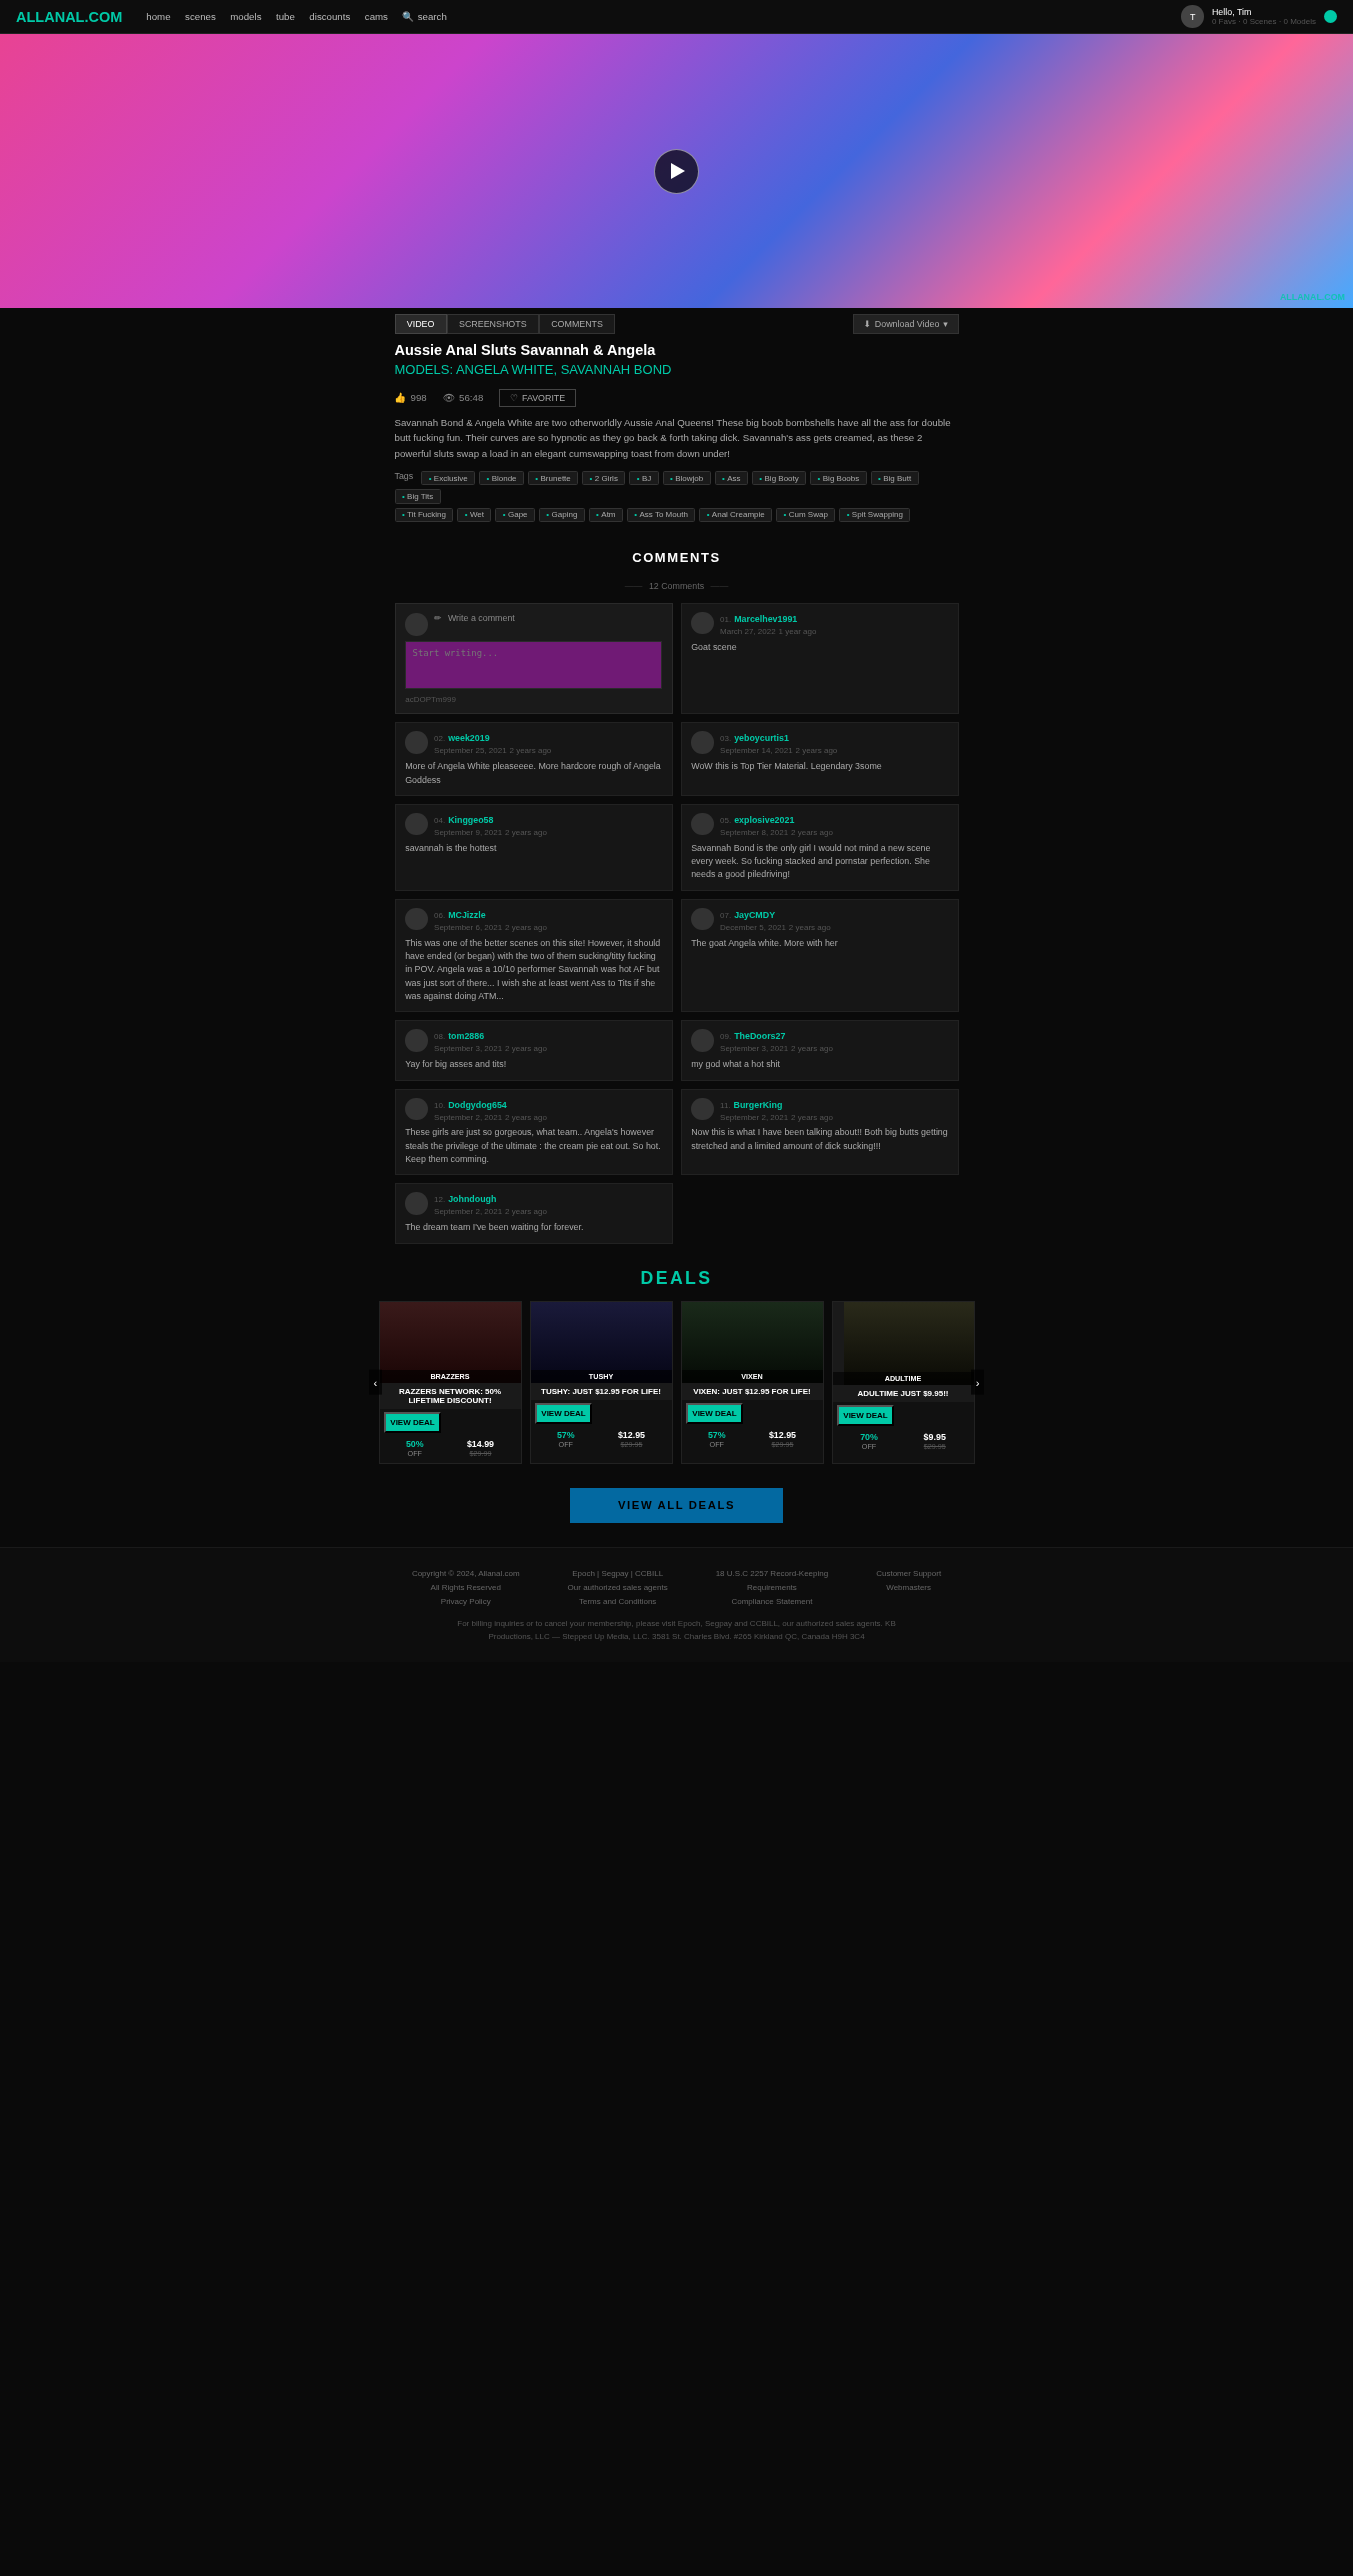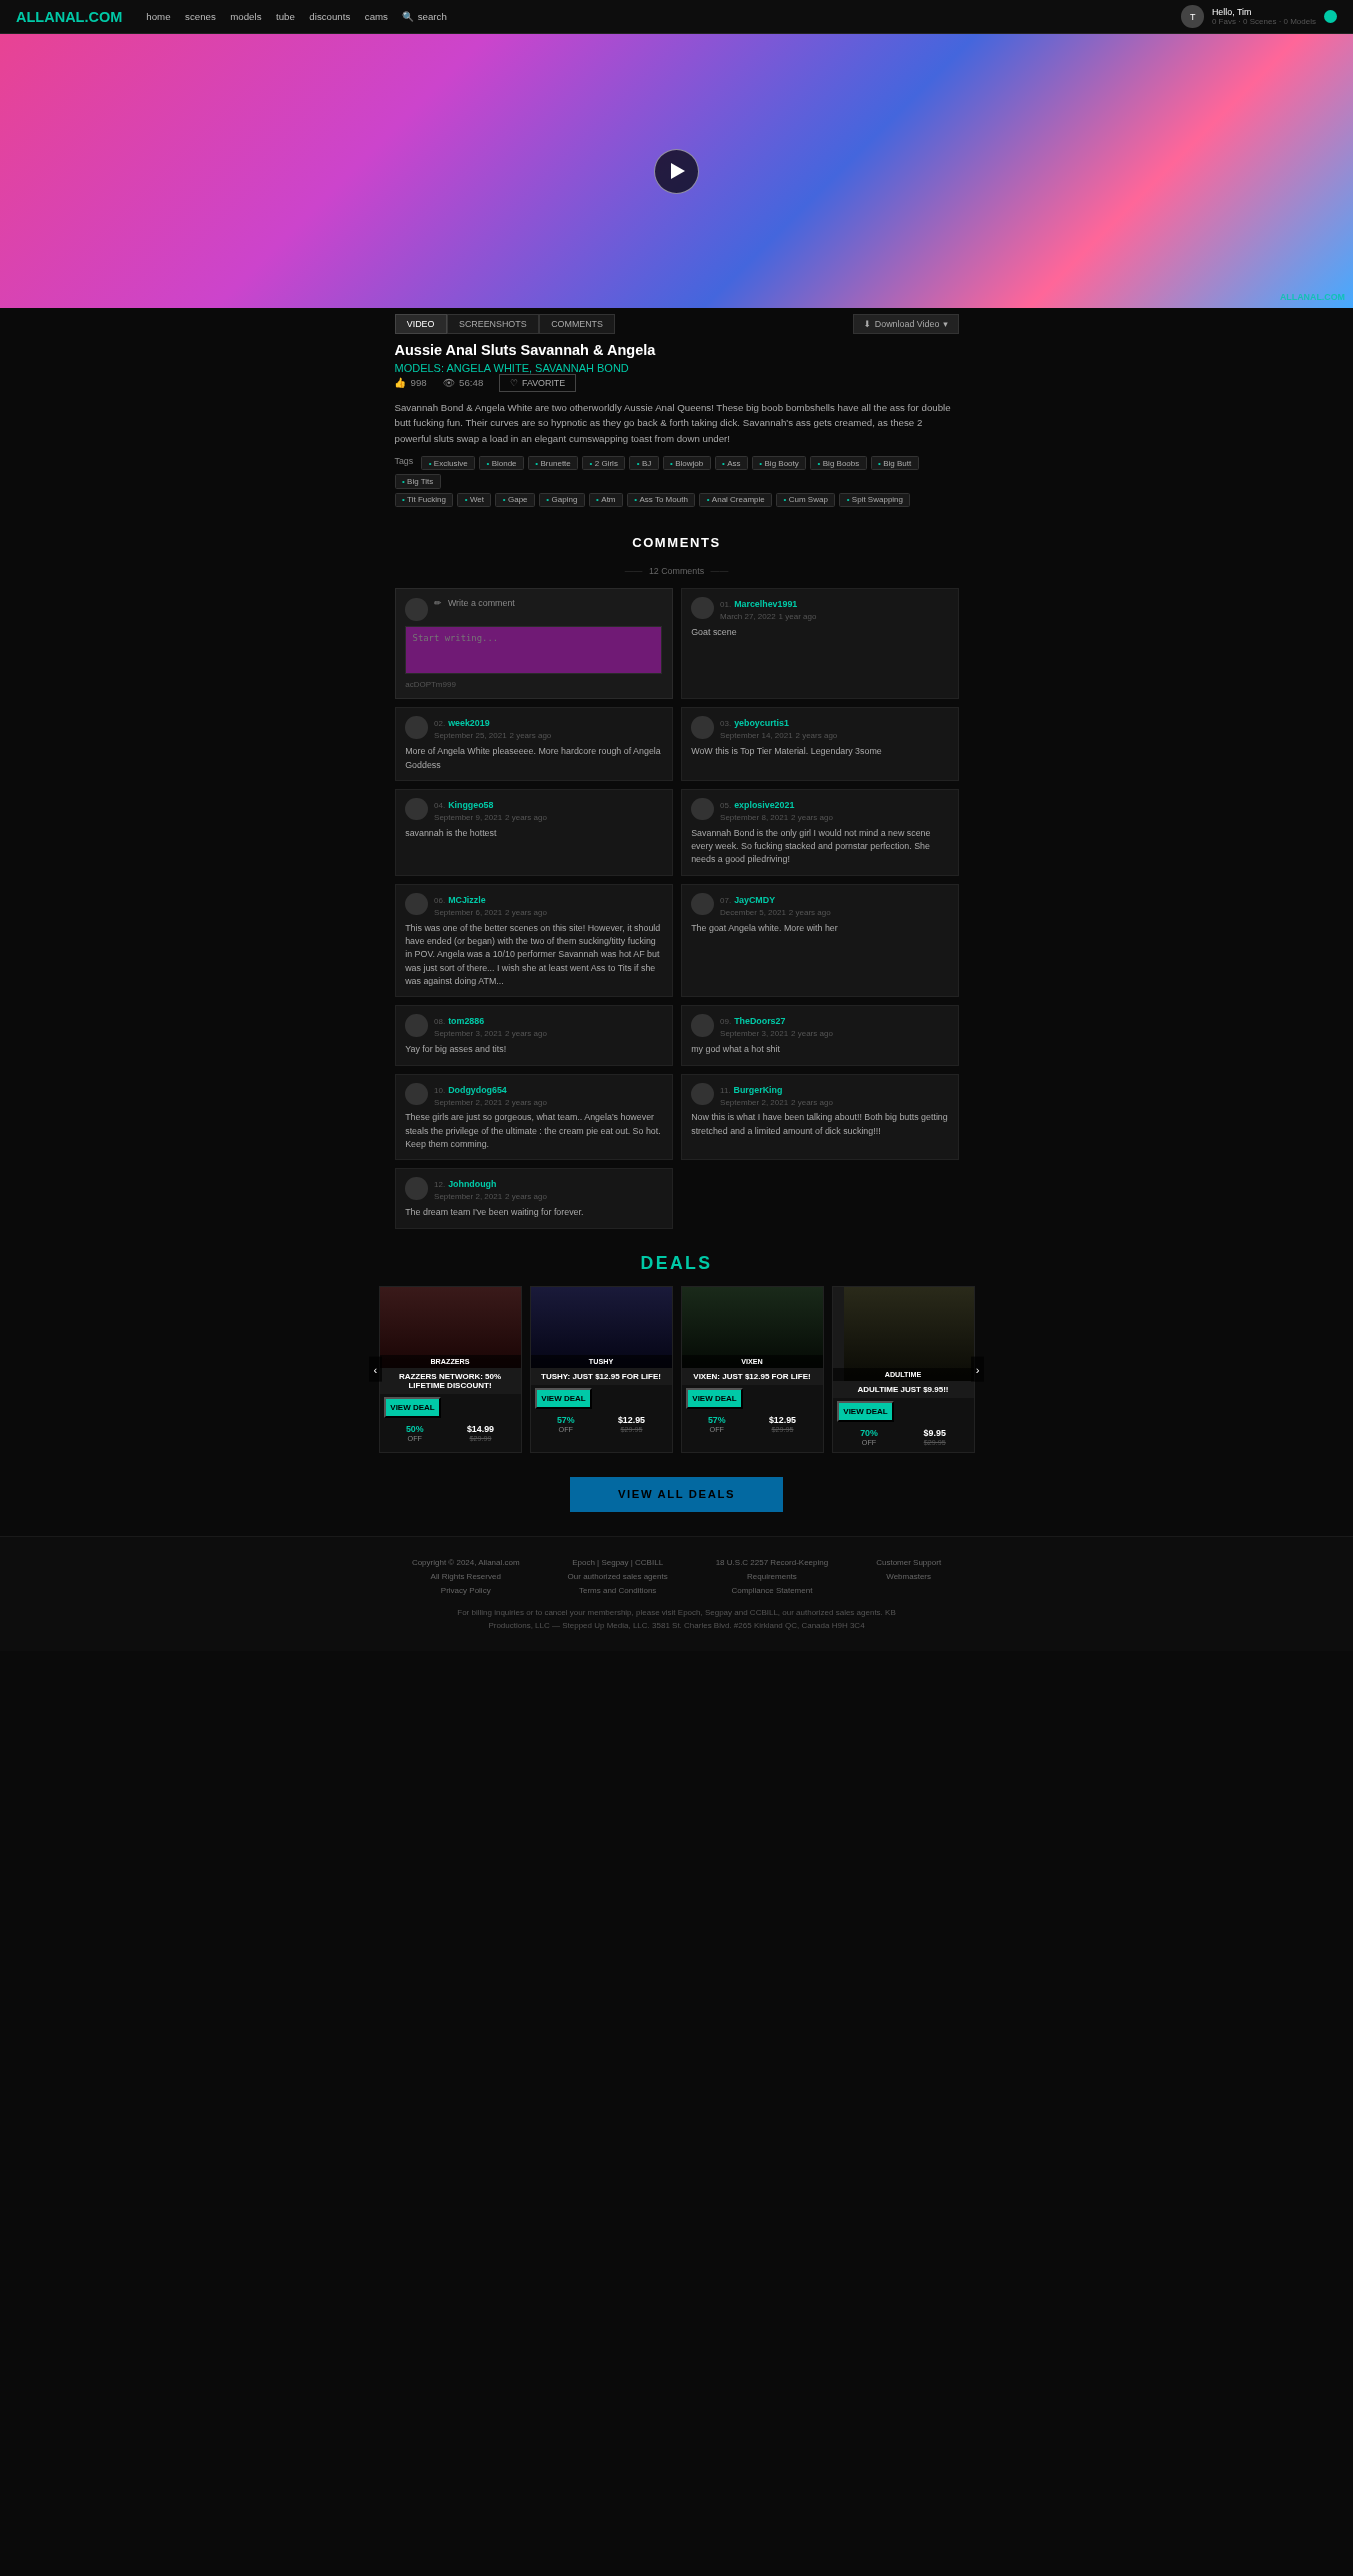--- a/index.html
+++ b/index.html
@@ -25,21 +25,21 @@
     
     .tabs-row { display: flex; align-items: center; padding: 6.4px 0 0 0; max-width: 564px; margin: 0 auto; justify-content: space-between; }
     .tabs { display: flex; gap: 0; }
     .tab { padding: 4px 11.3px; font-size: 8.9px; cursor: pointer; border: 0.8px solid #333; background: #1a1a1a; color: #aaa; text-transform: uppercase; }
     .tab.active { background: #2a2a2a; color: #fff; border-color: #444; }
     .download-btn { font-size: 8.9px; background: #222; color: #aaa; border: 0.8px solid #333; padding: 4px 9.7px; cursor: pointer; display: flex; align-items: center; gap: 4px; }
 
     
     .content { max-width: 564px; margin: 0 auto; padding: 8px 0; }
     .video-title { font-size: 14.5px; color: #fff; font-weight: bold; margin-bottom: 3.2px; }
-    .models-line { font-size: 11px; color: #00c9a7; margin-bottom: 0; text-transform: uppercase; }
+    .models-line { font-size: 13px; color: #00c9a7; margin-bottom: 12px; text-transform: uppercase; }
     .stats-row { display: flex; align-items: center; gap: 16px; margin-bottom: 8px; font-size: 9.7px; color: #888; }
     .stats-row .stat { display: flex; align-items: center; gap: 4px; }
     .fav-btn { background: transparent; border: 0.8px solid #444; color: #aaa; padding: 3.2px 9.7px; font-size: 8.9px; cursor: pointer; display: flex; align-items: center; gap: 4px; }
     .description { font-size: 9.7px; color: #aaa; line-height: 1.6; margin-bottom: 9.7px; }
     .tags-row { display: flex; flex-wrap: wrap; gap: 4px; margin-bottom: 4px; }
     .tag-label { font-size: 8.9px; color: #888; margin-right: 4px; }
     .tag { font-size: 8px; background: #1a1a1a; border: 0.8px solid #333; color: #aaa; padding: 1.6px 6.4px; border-radius: 1.6px; cursor: pointer; display: flex; align-items: center; gap: 2.4px; }
     .tag::before { content: '•'; color: #00c9a7; font-size: 8px; }
 
     
@@ -432,21 +432,21 @@
           <div class="deal-amt">OFF</div>
         </div>
         <div class="deal-price-col">
           <div class="deal-pct" style="color:#fff;">$12.95</div>
           <div class="deal-amt deal-amt-strike">$29.95</div>
         </div>
       </div>
     </div>
 
     <div class="deal-card">
-      <div class="deal-thumb" style="height:94px;padding-left:11px;">
+      <div class="deal-thumb" style="height:83px;padding-left:11px;">
         <div style="width:100%;height:100%;background:linear-gradient(to bottom,#2a2a1a,#0a0a05);"></div>
         <div class="deal-brand">ADULTIME</div>
       </div>
       <div class="deal-title">ADULTIME JUST $9.95!!</div>
       <button class="deal-btn">VIEW DEAL</button>
       <div class="deal-pricing">
         <div class="deal-price-col">
           <div class="deal-pct">70%</div>
           <div class="deal-amt">OFF</div>
         </div>

